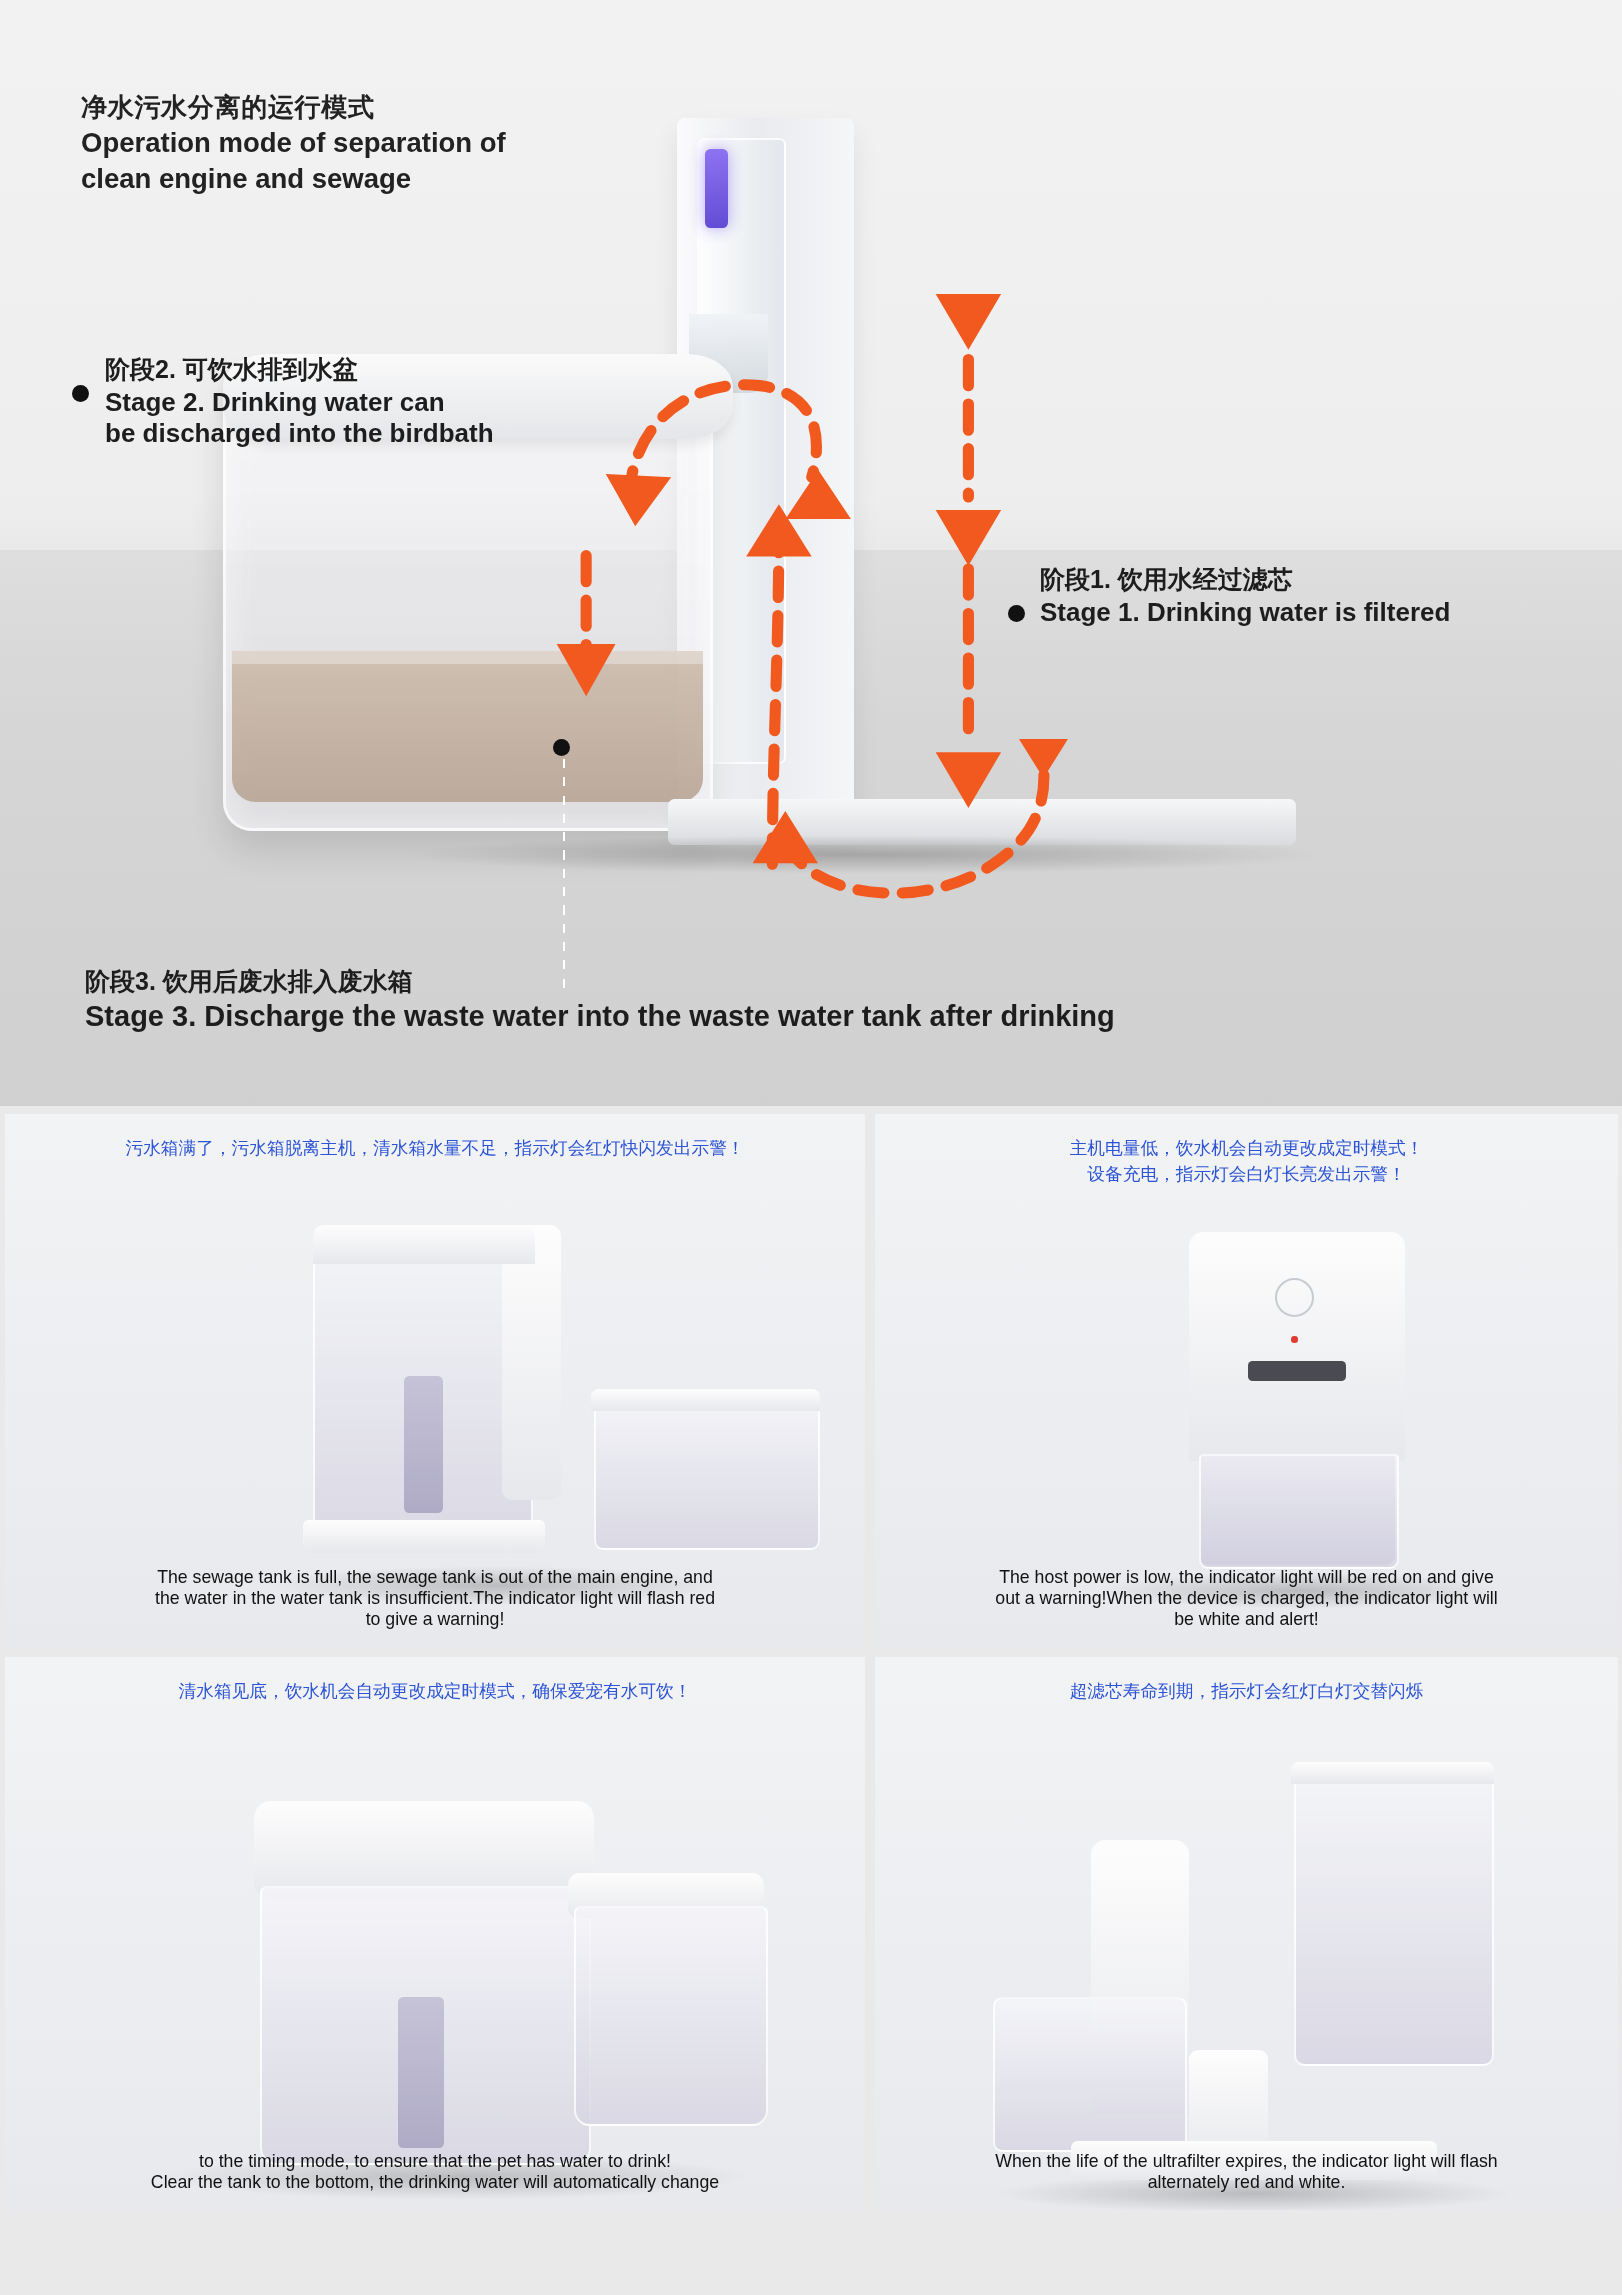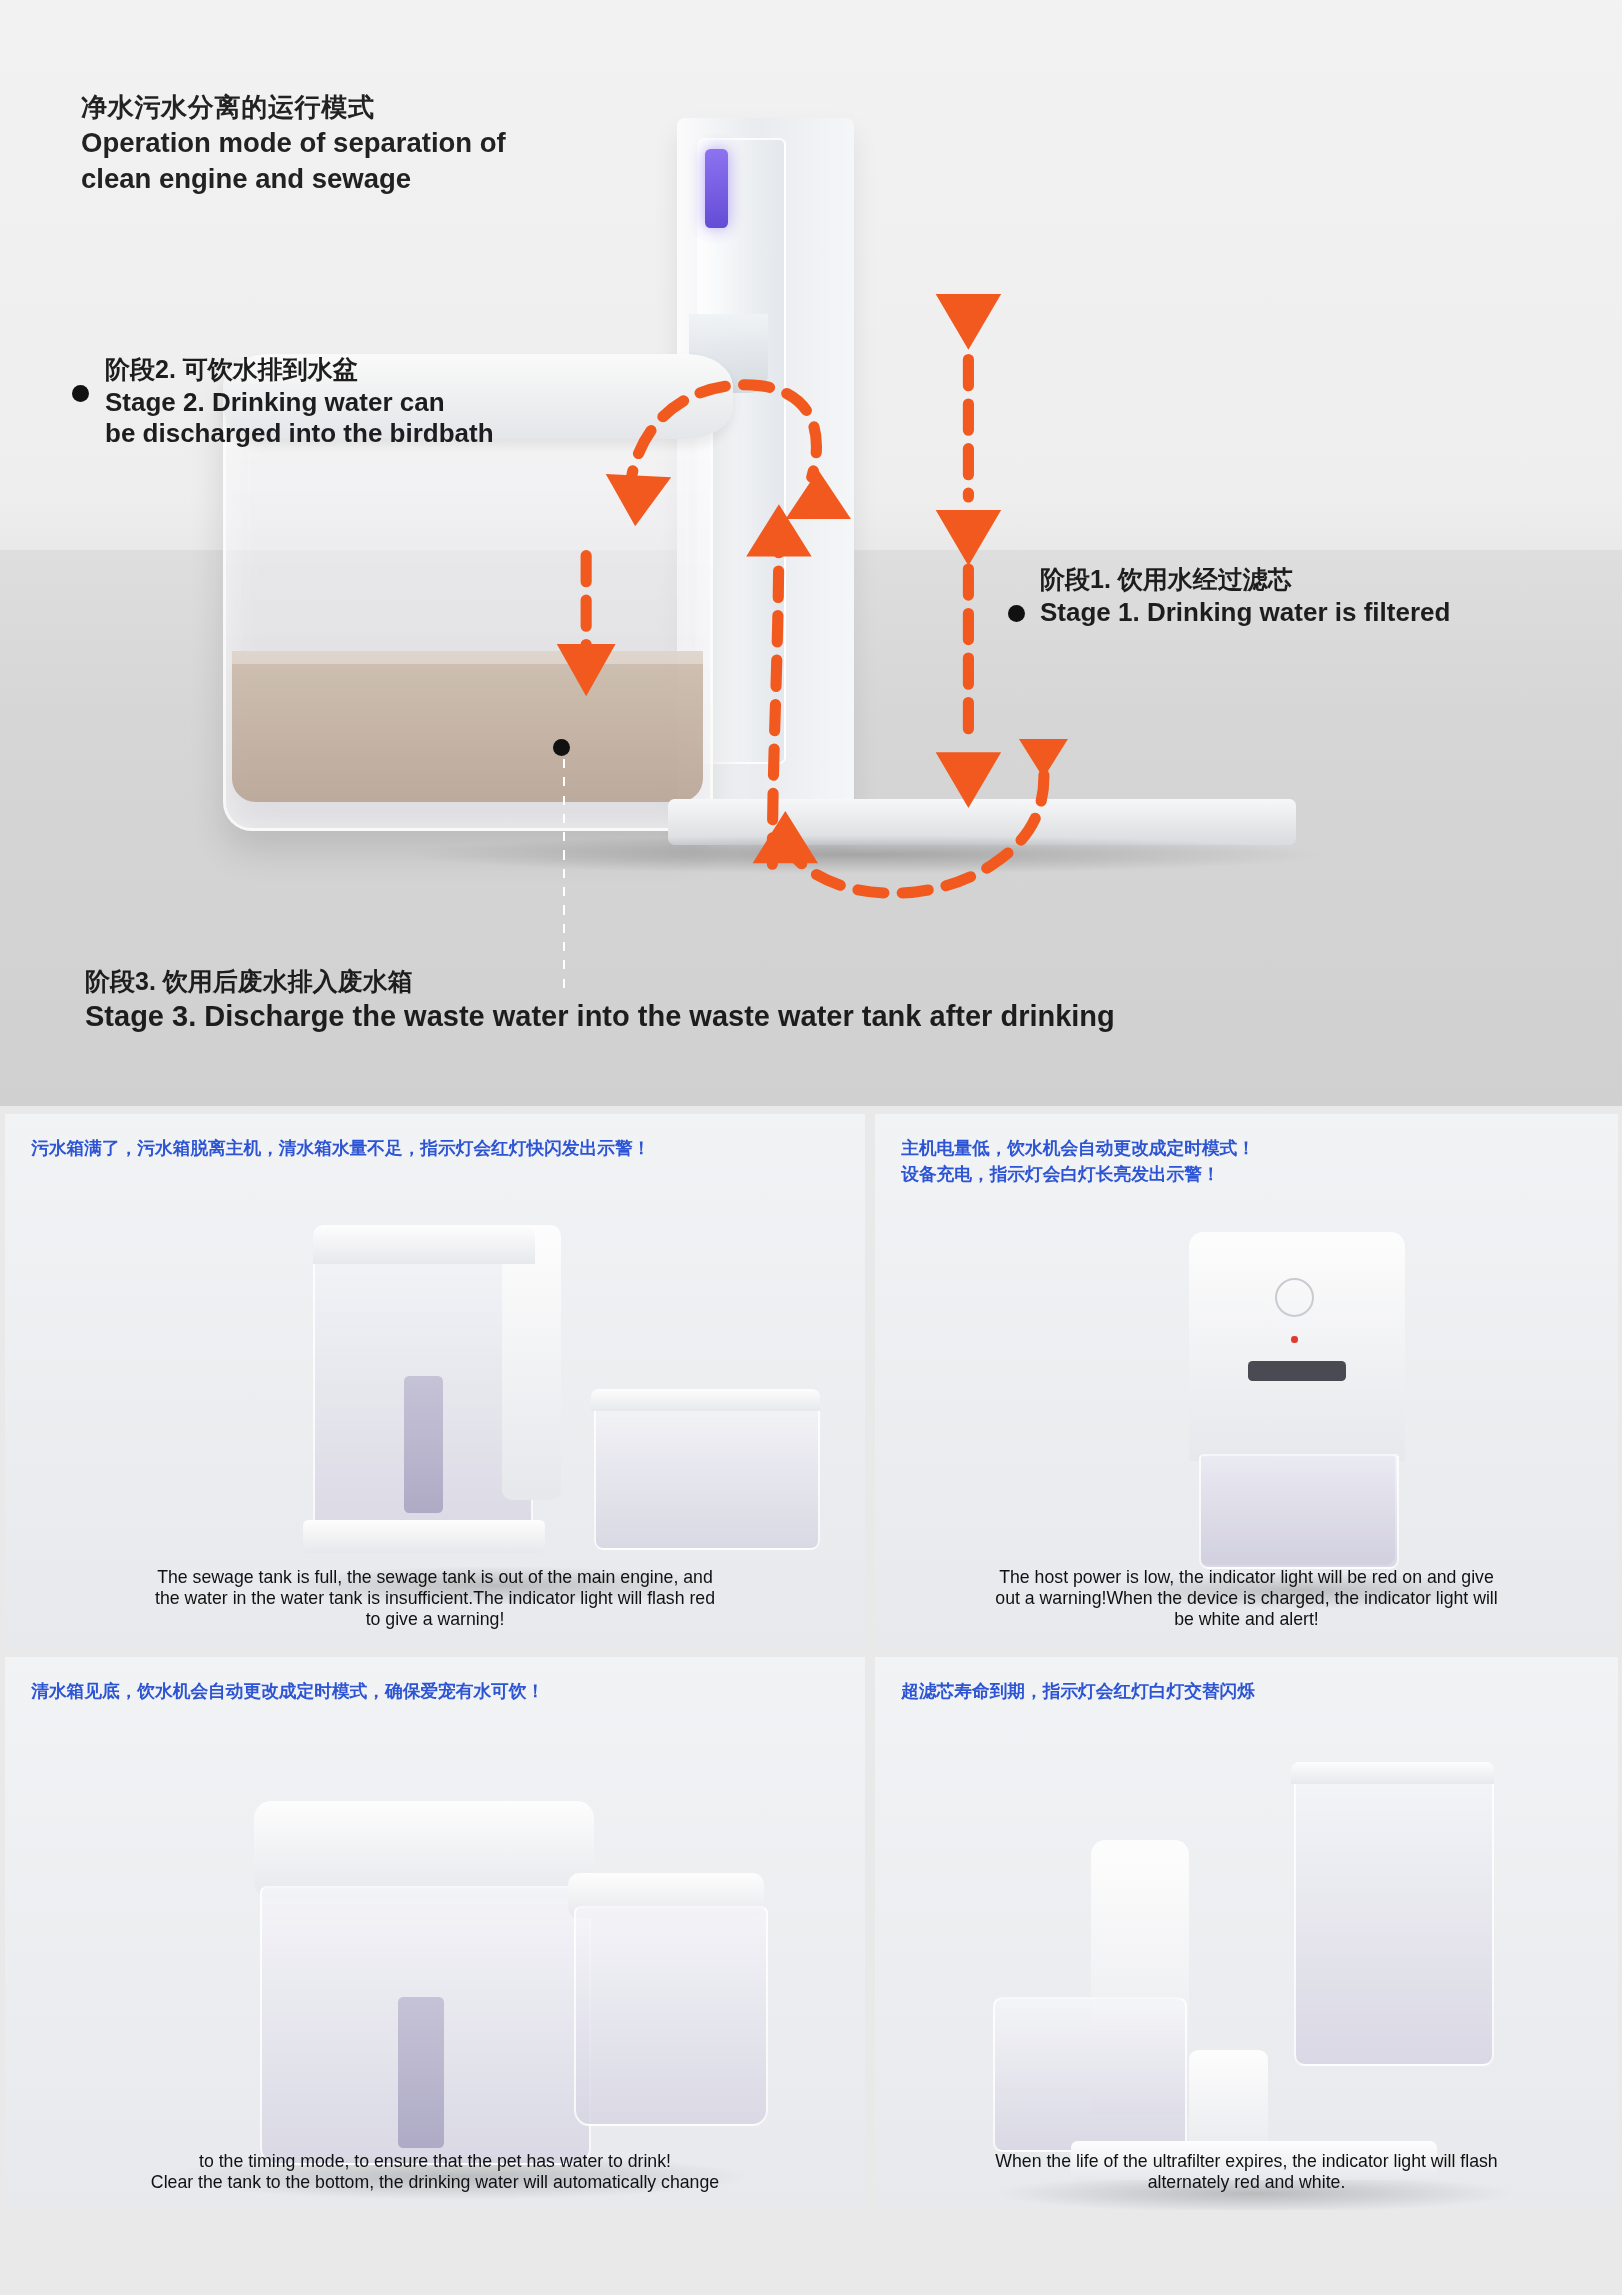--- a/index.html
+++ b/index.html
@@ -144,22 +144,22 @@
   .grid{
     position:absolute;left:0;top:1109px;width:1623px;height:1186px;
     display:grid;grid-template-columns:870px 753px;grid-template-rows:543px 563px;
     gap:0;background:#e9e9e9;
   }
   .card{
     position:relative;margin:5.2px;background:linear-gradient(180deg,#f2f3f5,#e7e9ec);
     overflow:hidden;
   }
   .card .cap-top{
-    position:absolute;left:0;top:22px;width:100%;
-    color:#2c54d4;font-size:17.7px;line-height:1.45;font-weight:bold;padding:0 26px;
+    position:absolute;left:0;top:22px;width:100%;text-align:center;
+    color:#2c54d4;font-size:17.7px;line-height:1.45;font-weight:normal;padding:0 26px;
     box-sizing:border-box;
   }
   .card .cap-bot{
     position:absolute;left:0;bottom:17px;width:100%;text-align:center;
     color:#111;font-size:17.7px;line-height:1.18;padding:0 23.6px;box-sizing:border-box;
   }
   .card .stage{
     position:absolute;left:0;top:0;width:100%;height:100%;
   }
 

